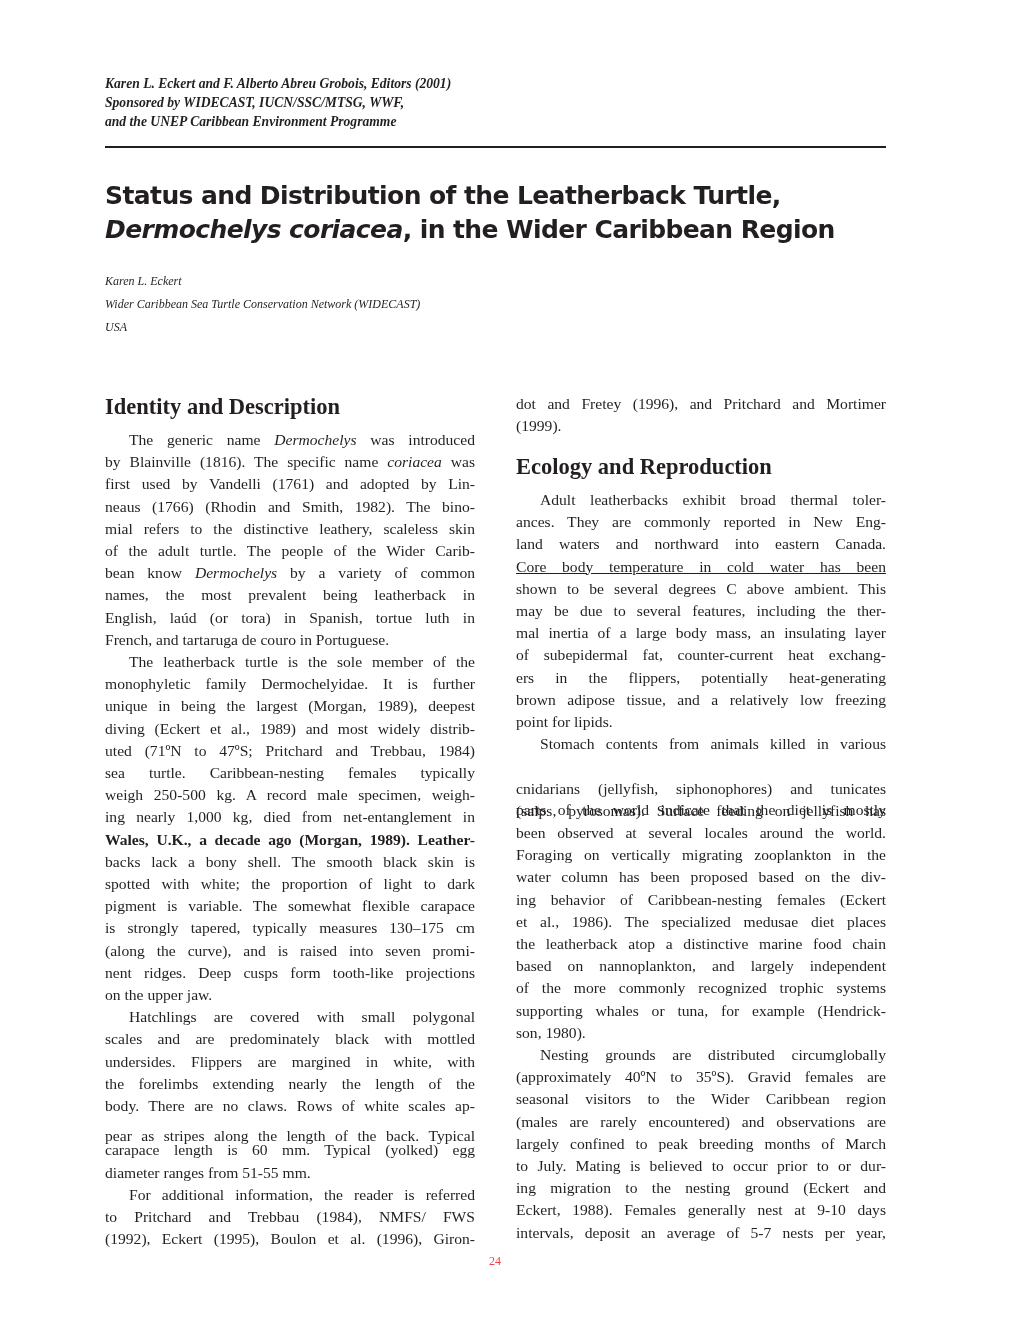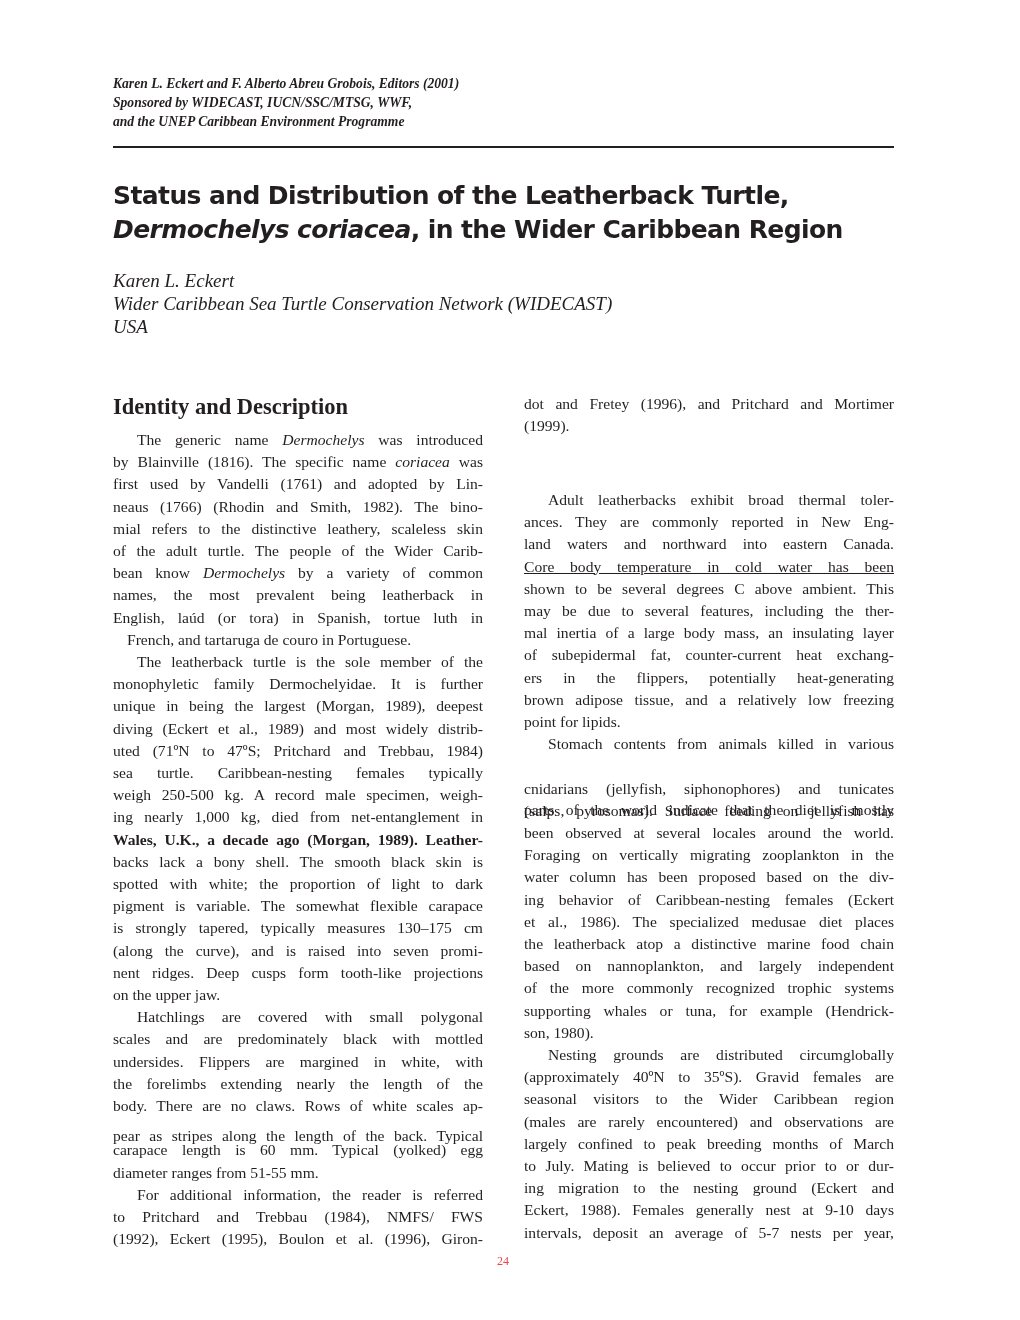--- a/index.html
+++ b/index.html
@@ -1,22 +1,22 @@
 <!DOCTYPE html>
 <html><head>
 <meta charset="utf-8">
 <style>
   html, body { margin: 0; padding: 0; background: #ffffff; }
   body { width: 1020px; height: 1320px; position: relative; overflow: hidden; color: #231f20; }
-  .page { position: absolute; left: 16px; top: 0; width: 836px; height: 1320px; }
+  .page { position: absolute; left: 8px; top: 0; width: 836px; height: 1320px; }
   .hdr { position: absolute; left: 97px; font-family: "Liberation Serif", serif; font-style: italic; font-weight: bold; font-size: 13.6px; line-height: 19px; color: #231f20; white-space: nowrap; }
   .rule { position: absolute; left: 97px; top: 146px; width: 781px; height: 2px; background: #231f20; }
   .title { position: absolute; left: 97px; font-family: "DejaVu Sans", sans-serif; font-weight: bold; font-size: 25px; letter-spacing: -0.6px; color: #231f20; white-space: nowrap; line-height: 34px; }
   .title .it { font-style: italic; }
-  .author { position: absolute; left: 97px; font-family: "Liberation Serif", serif; font-style: italic; font-size: 19px; line-height: 22px; color: #231f20; white-space: nowrap; }
+  .author { position: absolute; left: 97px; font-family: "Liberation Serif", serif; font-style: italic; font-size: 12px; line-height: 22px; color: #231f20; white-space: nowrap; }
   .h2 { position: absolute; font-family: "Liberation Serif", serif; font-weight: bold; font-size: 22.5px; color: #231f20; white-space: nowrap; line-height: 28px; }
   .ln { position: absolute; font-family: "Liberation Serif", serif; font-size: 15.6px; line-height: 22px; color: #231f20; white-space: nowrap; text-align: justify; text-align-last: justify; }
   .ln.last { text-align-last: left; }
   .ln i { font-style: italic; }
   .col-l { left: 97px; width: 370px; }
   .col-r { left: 508px; width: 370px; }
   .ind { padding-left: 24px; box-sizing: border-box; }
   .pgnum { position: absolute; left: 481px; top: 1254px; font-family: "Liberation Serif", serif; font-size: 12px; color: #ef4444; }
 </style>
 </head>
@@ -40,21 +40,21 @@
   <div id="left-col">
       <div class="ln col-l ind" style="top: 429px;"><span>The generic name </span><i>Dermochelys</i><span> was introduced</span></div>
       <div class="ln col-l" style="top: 451.2px;"><span>by Blainville (1816). The specific name </span><i>coriacea</i><span> was</span></div>
       <div class="ln col-l" style="top: 473.4px;"><span>first used by Vandelli (1761) and adopted by Lin-</span></div>
       <div class="ln col-l" style="top: 495.6px;"><span>neaus (1766) (Rhodin and Smith, 1982). The bino-</span></div>
       <div class="ln col-l" style="top: 517.8px;"><span>mial refers to the distinctive leathery, scaleless skin</span></div>
       <div class="ln col-l" style="top: 540px;"><span>of the adult turtle. The people of the Wider Carib-</span></div>
       <div class="ln col-l" style="top: 562.2px;"><span>bean know </span><i>Dermochelys</i><span> by a variety of common</span></div>
       <div class="ln col-l" style="top: 584.4px;"><span>names, the most prevalent being leatherback in</span></div>
       <div class="ln col-l" style="top: 606.6px;"><span>English, laúd (or tora) in Spanish, tortue luth in</span></div>
-      <div class="ln col-l last" style="top: 628.8px; margin-left: 14px;"><span>French, and tartaruga de couro in Portuguese.</span></div>
+      <div class="ln col-l last" style="top: 628.8px;"><span>French, and tartaruga de couro in Portuguese.</span></div>
       <div class="ln col-l ind" style="top: 651px;"><span>The leatherback turtle is the sole member of the</span></div>
       <div class="ln col-l" style="top: 673.2px;"><span>monophyletic family Dermochelyidae. It is further</span></div>
       <div class="ln col-l" style="top: 695.4px;"><span>unique in being the largest (Morgan, 1989), deepest</span></div>
       <div class="ln col-l" style="top: 717.6px;"><span>diving (Eckert et al., 1989) and most widely distrib-</span></div>
       <div class="ln col-l" style="top: 739.8px;"><span>uted (71ºN to 47ºS; Pritchard and Trebbau, 1984)</span></div>
       <div class="ln col-l" style="top: 762px;"><span>sea turtle. Caribbean-nesting females typically</span></div>
       <div class="ln col-l" style="top: 784.2px;"><span>weigh 250-500 kg. A record male specimen, weigh-</span></div>
       <div class="ln col-l" style="top: 806.4px;"><span>ing nearly 1,000 kg, died from net-entanglement in</span></div>
       <div class="ln col-l" style="top: 828.6px; font-weight: bold;"><span>Wales, U.K., a decade ago (Morgan, 1989). Leather-</span></div>
       <div class="ln col-l" style="top: 850.8px;"><span>backs lack a bony shell. The smooth black skin is</span></div>
@@ -74,20 +74,21 @@
       <div class="ln col-l last" style="top: 1161.6px;"><span>diameter ranges from 51-55 mm.</span></div>
       <div class="ln col-l ind" style="top: 1183.8px;"><span>For additional information, the reader is referred</span></div>
       <div class="ln col-l" style="top: 1206px;"><span>to Pritchard and Trebbau (1984), NMFS/ FWS</span></div>
       <div class="ln col-l" style="top: 1228.2px;"><span>(1992), Eckert (1995), Boulon et al. (1996), Giron-</span></div>
     </div>
 
   <div id="right-col-top">
       <div class="ln col-r" style="top: 393px;"><span>dot and Fretey (1996), and Pritchard and Mortimer</span></div>
       <div class="ln col-r last" style="top: 415.2px;"><span>(1999).</span></div>
     </div>
+  <div class="h2 col-r" style="top:453px">Ecology and Reproduction</div>
   <div id="right-col">
       <div class="ln col-r ind" style="top: 489px;">Adult leatherbacks exhibit broad thermal toler-</div>
       <div class="ln col-r" style="top: 511.2px;">ances. They are commonly reported in New Eng-</div>
       <div class="ln col-r" style="top: 533.4px;">land waters and northward into eastern Canada.</div>
       <div class="ln col-r" style="top: 555.6px; text-decoration: underline;">Core body temperature in cold water has been</div>
       <div class="ln col-r" style="top: 577.8px;">shown to be several degrees C above ambient. This</div>
       <div class="ln col-r" style="top: 600px;">may be due to several features, including the ther-</div>
       <div class="ln col-r" style="top: 622.2px;">mal inertia of a large body mass, an insulating layer</div>
       <div class="ln col-r" style="top: 644.4px;">of subepidermal fat, counter-current heat exchang-</div>
       <div class="ln col-r" style="top: 666.6px;">ers in the flippers, potentially heat-generating</div>

